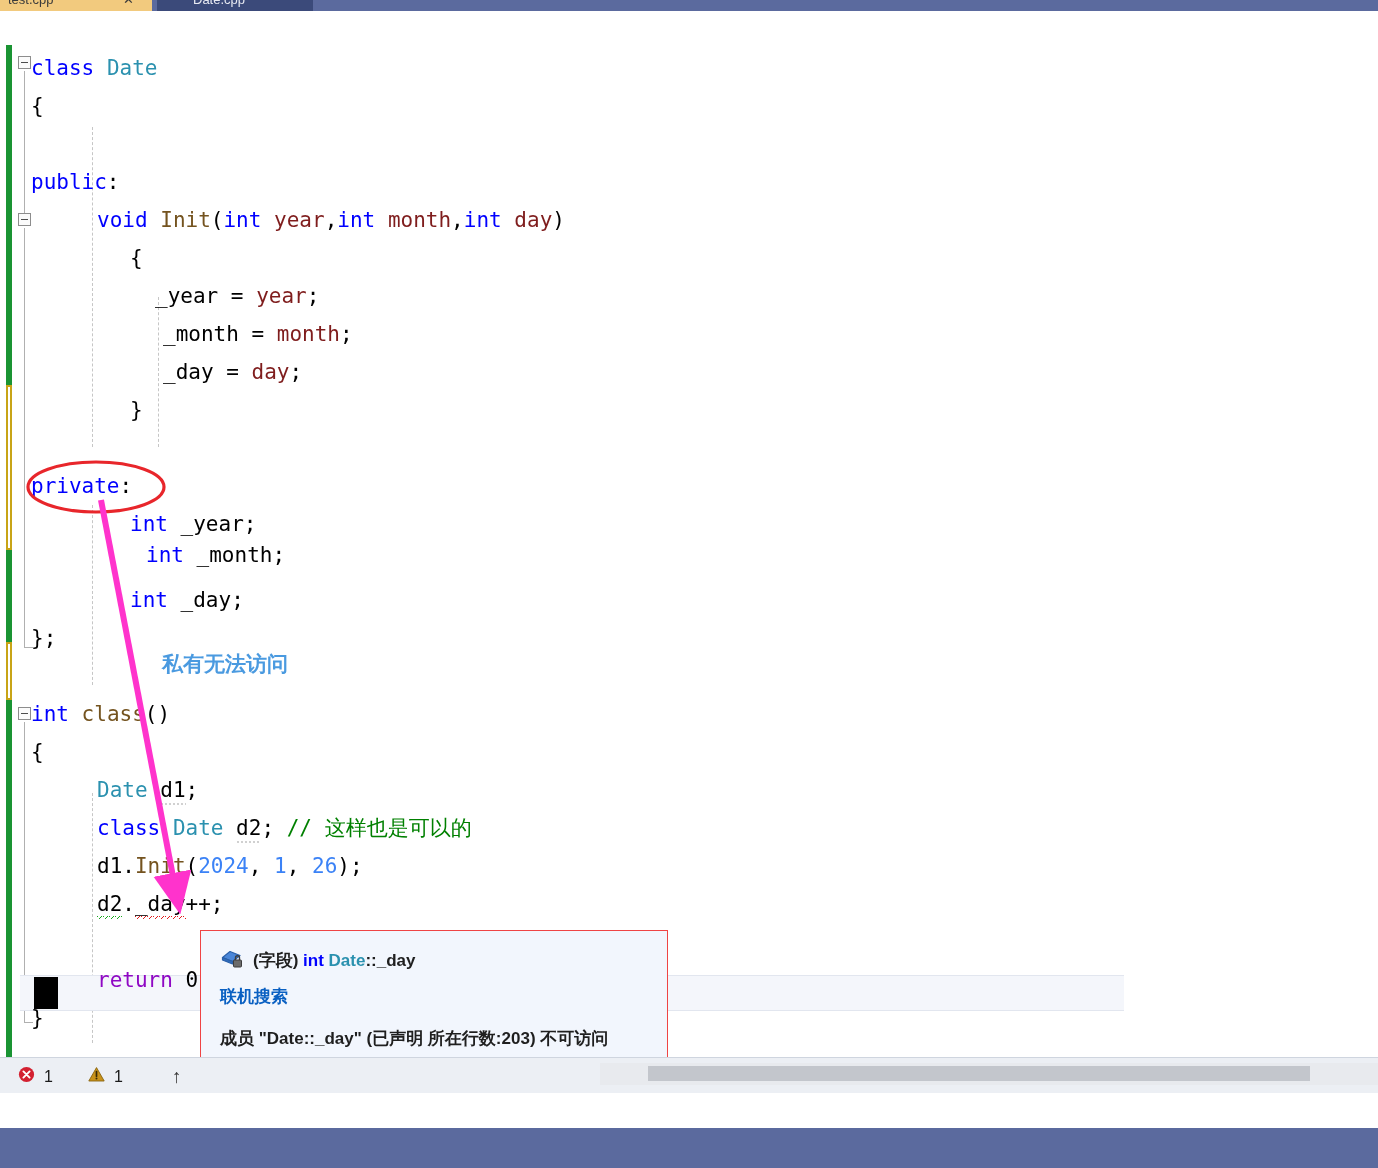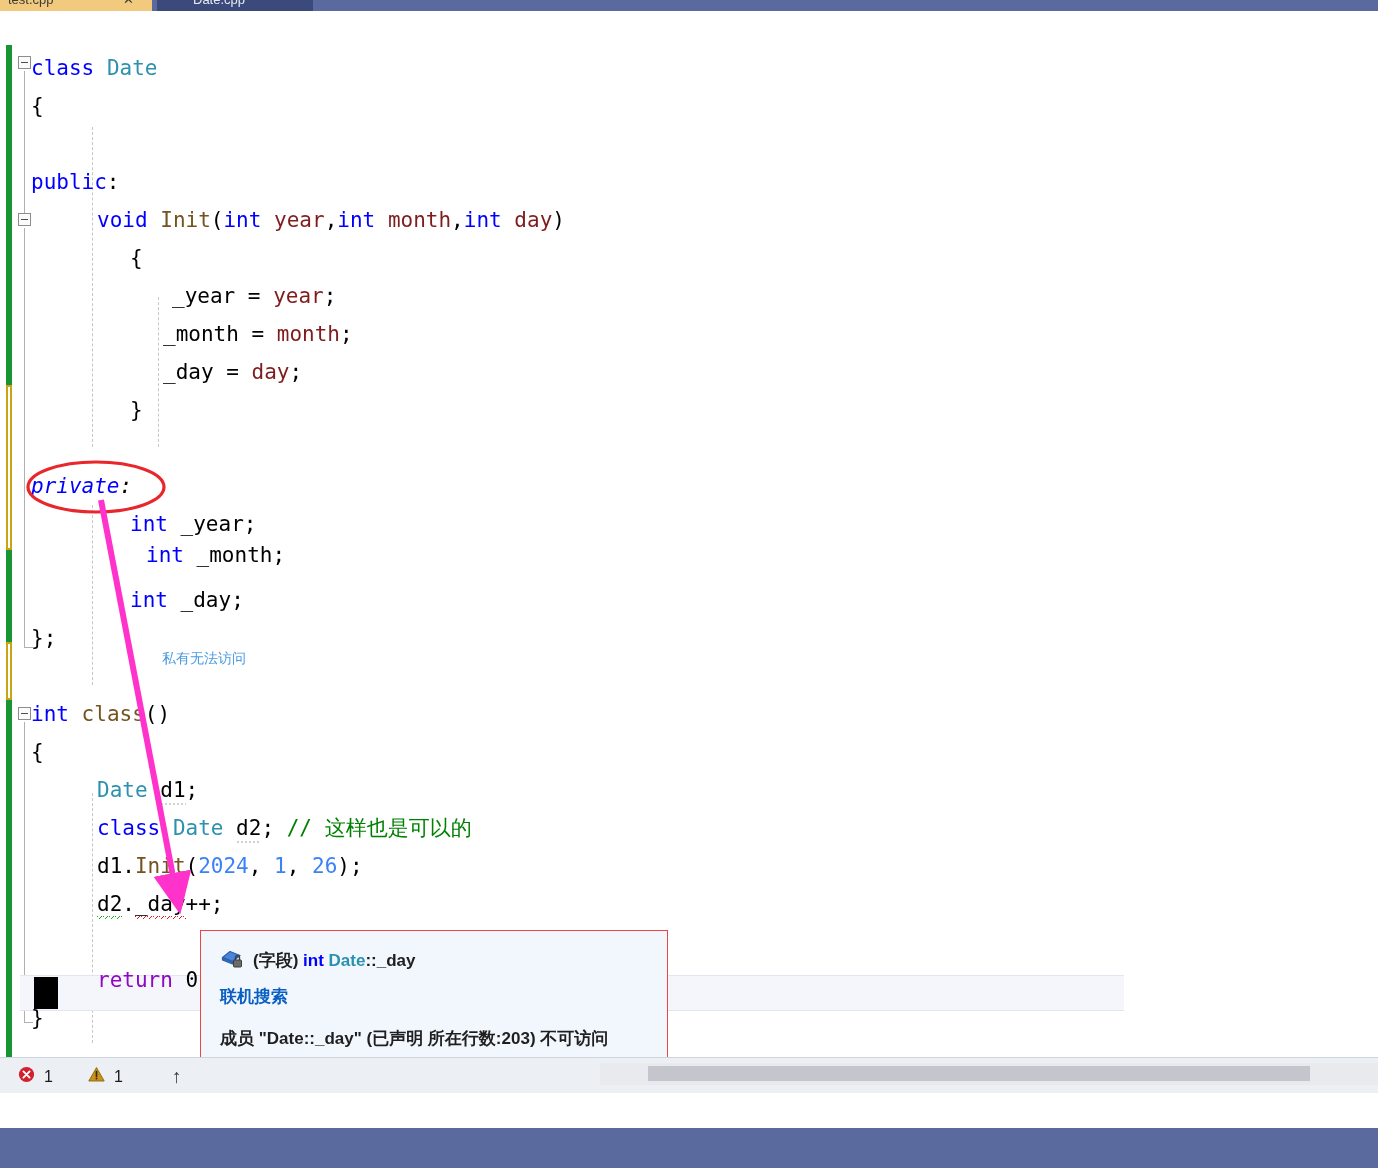--- a/index.html
+++ b/index.html
@@ -66,21 +66,21 @@
   .ctl{color:#8f08c4;}
   .sq-green{border-bottom:0;background-image:repeating-linear-gradient(135deg,#17a81a 0,#17a81a 1px,transparent 1px,transparent 3px);background-repeat:repeat-x;background-size:6px 3px;background-position:bottom left;padding-bottom:3px;}
   .sq-red{background-image:repeating-linear-gradient(135deg,#e01b1b 0,#e01b1b 1px,transparent 1px,transparent 3px);background-repeat:repeat-x;background-size:6px 3px;background-position:bottom left;padding-bottom:3px;}
   .sq-dot{background-image:radial-gradient(circle,#9a9a9a 0.6px,transparent 0.8px);background-size:4px 4px;background-repeat:repeat-x;background-position:bottom left;padding-bottom:4px;}
 
   .caret-line{position:absolute;left:20px;width:1350px;height:36px;background:#f4f6fb;border-top:1px solid #e2e6ef;border-bottom:1px solid #e2e6ef;box-sizing:border-box;}
   .caret-block{position:absolute;width:24px;height:32px;background:#000000;}
 
   
   .anno{position:absolute;left:0;top:0;width:1378px;height:1168px;pointer-events:none;}
-  .anno-label{position:absolute;color:#4a9ae0;font-size:14px;font-family:"Liberation Sans",sans-serif;font-weight:400;white-space:nowrap;}
+  .anno-label{position:absolute;color:#4a9ae0;font-size:21px;font-family:"Liberation Sans",sans-serif;font-weight:700;white-space:nowrap;}
 
   
   .tooltip{position:absolute;left:200px;top:930px;width:468px;height:172px;
            background:#f2f6fd;border:1px solid #ef4444;box-sizing:border-box;font-weight:bold;}
   .tt-row{position:absolute;left:19px;white-space:nowrap;font-size:17px;color:#1f1f1f;}
   .tt-link{color:#0a60c2;}
   .tt-icon{position:absolute;left:19px;top:16px;}
 
   
   .errbar{position:absolute;left:0;top:1057px;width:1378px;height:36px;background:#eceff4;
@@ -136,26 +136,26 @@
 
     <div class="caret-line" style="top:930px;"></div>
     <div class="caret-block" style="left:34px;top:932px;"></div>
 
     <div class="code" id="code-surface">
         <div class="ln" style="top: 4px; left: 31px;"><span class="kw">class</span><span class="pl"> </span><span class="type">Date</span></div>
         <div class="ln" style="top: 42px; left: 31px;"><span class="pl">{</span></div>
         <div class="ln" style="top: 118px; left: 31px;"><span class="kw">public</span><span class="pl">:</span></div>
         <div class="ln" style="top: 156px; left: 97px;"><span class="kw">void</span><span class="pl"> </span><span class="fn">Init</span><span class="pl">(</span><span class="kw">int</span><span class="pl"> </span><span class="prm">year</span><span class="pl">,</span><span class="kw">int</span><span class="pl"> </span><span class="prm">month</span><span class="pl">,</span><span class="kw">int</span><span class="pl"> </span><span class="prm">day</span><span class="pl">)</span></div>
         <div class="ln" style="top: 194px; left: 130px;"><span class="pl">{</span></div>
-        <div class="ln" style="top: 232px; left: 172px;"><span class="pl">_year</span><span class="pl"> = </span><span class="prm">year</span><span class="pl">;</span></div>
+        <div class="ln" style="top: 232px; left: 155px;"><span class="pl">_year</span><span class="pl"> = </span><span class="prm">year</span><span class="pl">;</span></div>
         <div class="ln" style="top: 270px; left: 163px;"><span class="pl">_month</span><span class="pl"> = </span><span class="prm">month</span><span class="pl">;</span></div>
         <div class="ln" style="top: 308px; left: 163px;"><span class="pl">_day</span><span class="pl"> = </span><span class="prm">day</span><span class="pl">;</span></div>
         <div class="ln" style="top: 346px; left: 130px;"><span class="pl">}</span></div>
         <div class="ln" style="top: 384px; left: 31px;"></div>
-        <div class="ln" style="top: 422px; left: 31px; font-style: italic;"><span class="kw">private</span><span class="pl">:</span></div>
+        <div class="ln" style="top: 422px; left: 31px;"><span class="kw">private</span><span class="pl">:</span></div>
         <div class="ln" style="top: 460px; left: 130px;"><span class="kw">int</span><span class="pl"> _year;</span></div>
         <div class="ln" style="top: 491px; left: 130px; margin-left: 16px;"><span class="kw">int</span><span class="pl"> _month;</span></div>
         <div class="ln" style="top: 536px; left: 130px;"><span class="kw">int</span><span class="pl"> _day;</span></div>
         <div class="ln" style="top: 574px; left: 31px;"><span class="pl">};</span></div>
         <div class="ln" style="top: 612px; left: 31px;"></div>
         <div class="ln" style="top: 650px; left: 31px;"><span class="kw">int</span><span class="pl"> </span><span class="fn">class</span><span class="pl">()</span></div>
         <div class="ln" style="top: 688px; left: 31px;"><span class="pl">{</span></div>
         <div class="ln" style="top: 726px; left: 97px;"><span class="type">Date</span><span class="pl"> </span><span class="pl sq-dot">d1</span><span class="pl">;</span></div>
         <div class="ln" style="top: 764px; left: 97px;"><span class="kw">class</span><span class="pl"> </span><span class="type">Date</span><span class="pl"> </span><span class="pl sq-dot">d2</span><span class="pl">; </span><span class="cm">// 这样也是可以的</span></div>
         <div class="ln" style="top: 802px; left: 97px;"><span class="pl">d1</span><span class="pl">.</span><span class="fn">Init</span><span class="pl">(</span><span class="num">2024</span><span class="pl">, </span><span class="num">1</span><span class="pl">, </span><span class="num">26</span><span class="pl">);</span></div>

